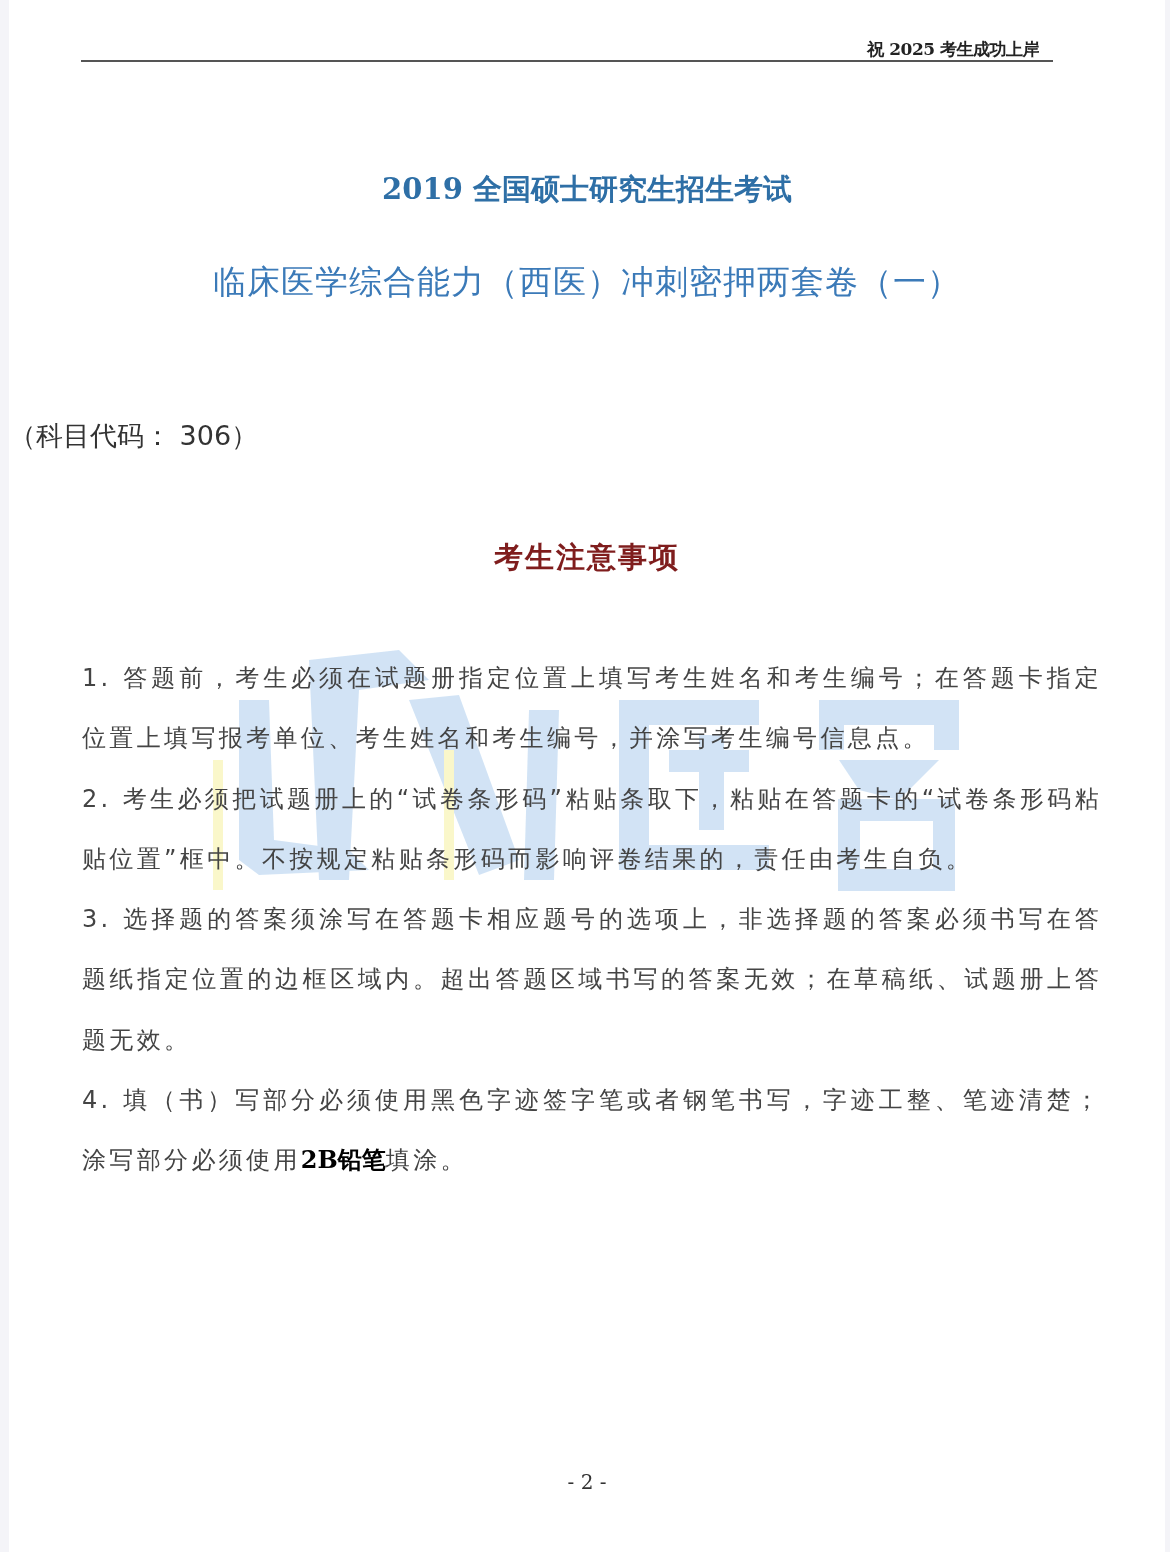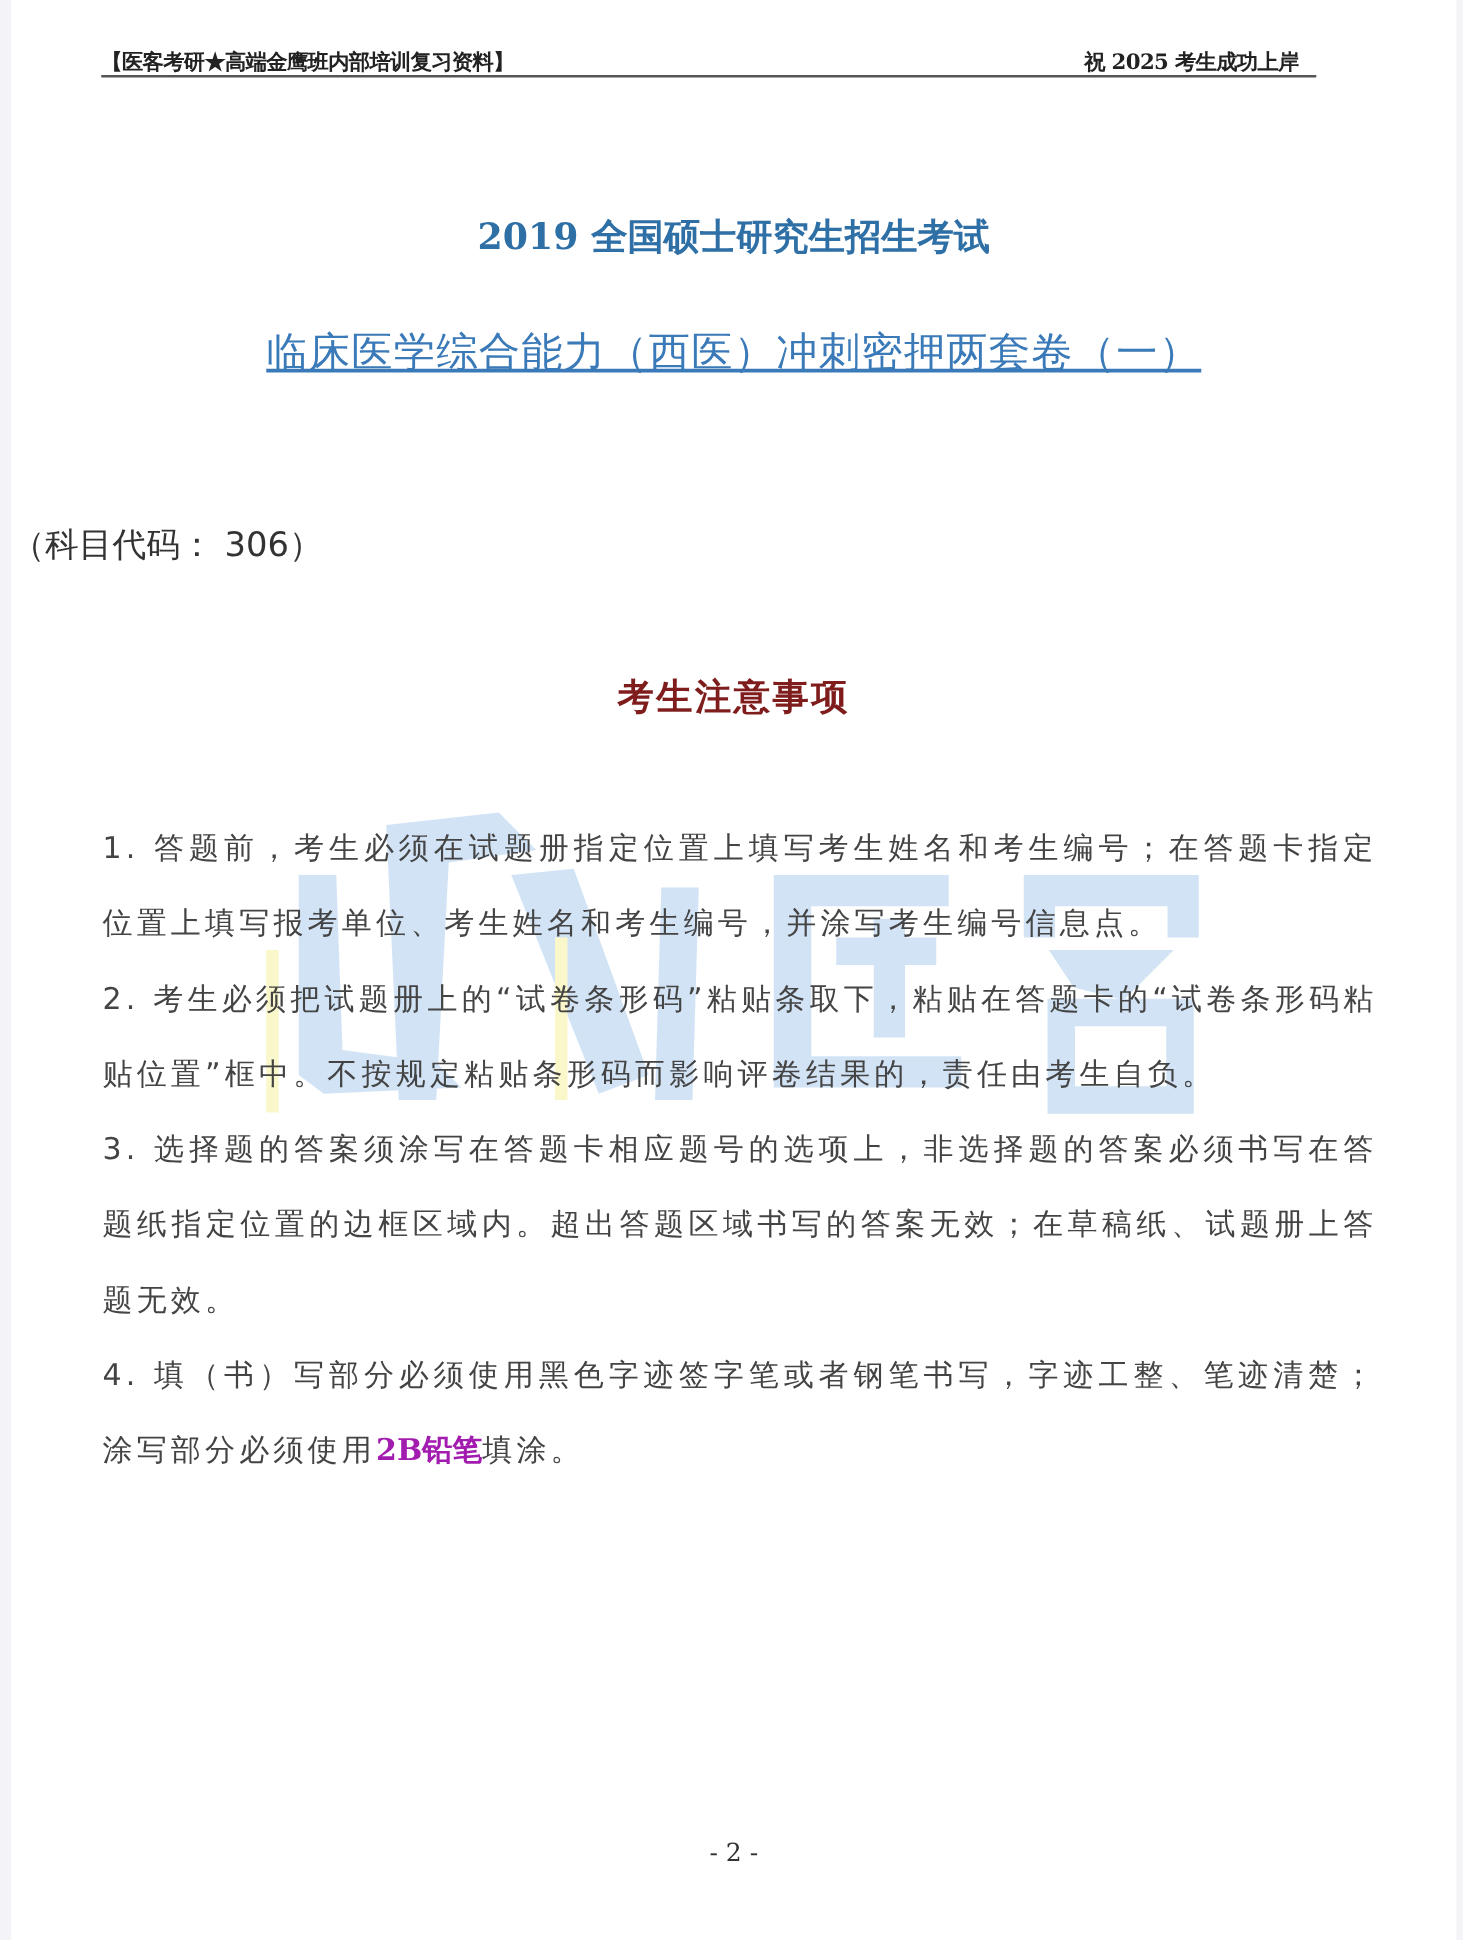--- a/index.html
+++ b/index.html
@@ -56,21 +56,20 @@
     .title-2 {
       position: absolute;
       left: 0;
       width: 1156px;
       top: 260px;
       text-align: center;
       font-family: "DejaVu Sans", sans-serif;
       font-size: 33px;
       color: #3b7ab8;
       letter-spacing: 1px;
-      text-decoration: underline;
     }
     .subject-code {
       position: absolute;
       left: 0;
       width: 1156px;
       top: 418px;
       text-align: left;
       font-family: "DejaVu Sans", sans-serif;
       font-size: 27px;
       color: #333;
@@ -105,21 +104,21 @@
       font-size: 24px;
       line-height: 60.3px;
       color: #444;
       letter-spacing: 3.35px;
       text-align: justify;
     }
     .notice-item {
       position: relative;
     }
     .highlight {
-      color: #a21caf;
+      color: #000000;
       font-weight: bold;
       font-family: "DejaVu Serif", serif;
       letter-spacing: 0;
     }
     .page-number {
       position: absolute;
       left: 0;
       width: 1156px;
       top: 1470px;
       text-align: center;
@@ -127,21 +126,20 @@
       font-size: 20px;
       color: #333;
     }
   </style>
 </head>
 <body>
 
 <div class="page">
 
   <div class="header">
-    <span class="header-left">【医客考研★高端金鹰班内部培训复习资料】</span>
     <span class="header-right">祝 2025 考生成功上岸</span>
   </div>
 
   <div class="title-1">2019 全国硕士研究生招生考试</div>
   <div class="title-2">临床医学综合能力（西医）冲刺密押两套卷（一）</div>
 
   <div class="subject-code">（科目代码： 306）</div>
 
   <div class="notice-heading">考生注意事项</div>
 

